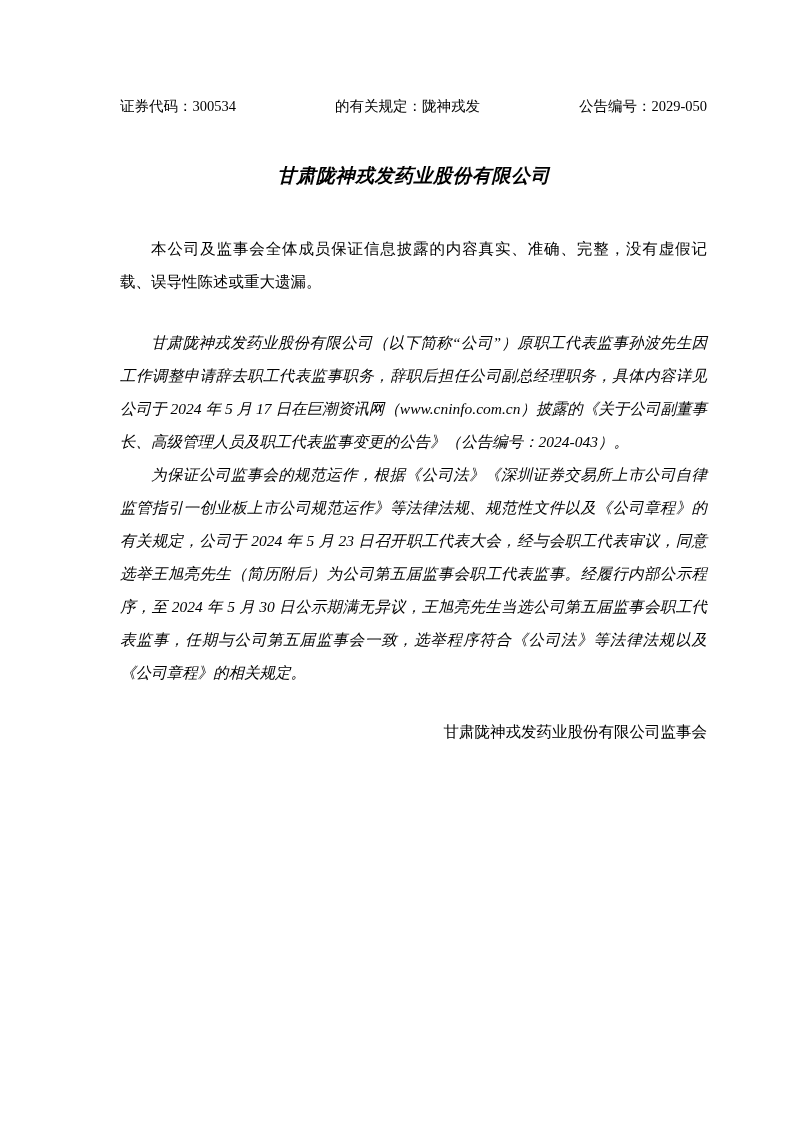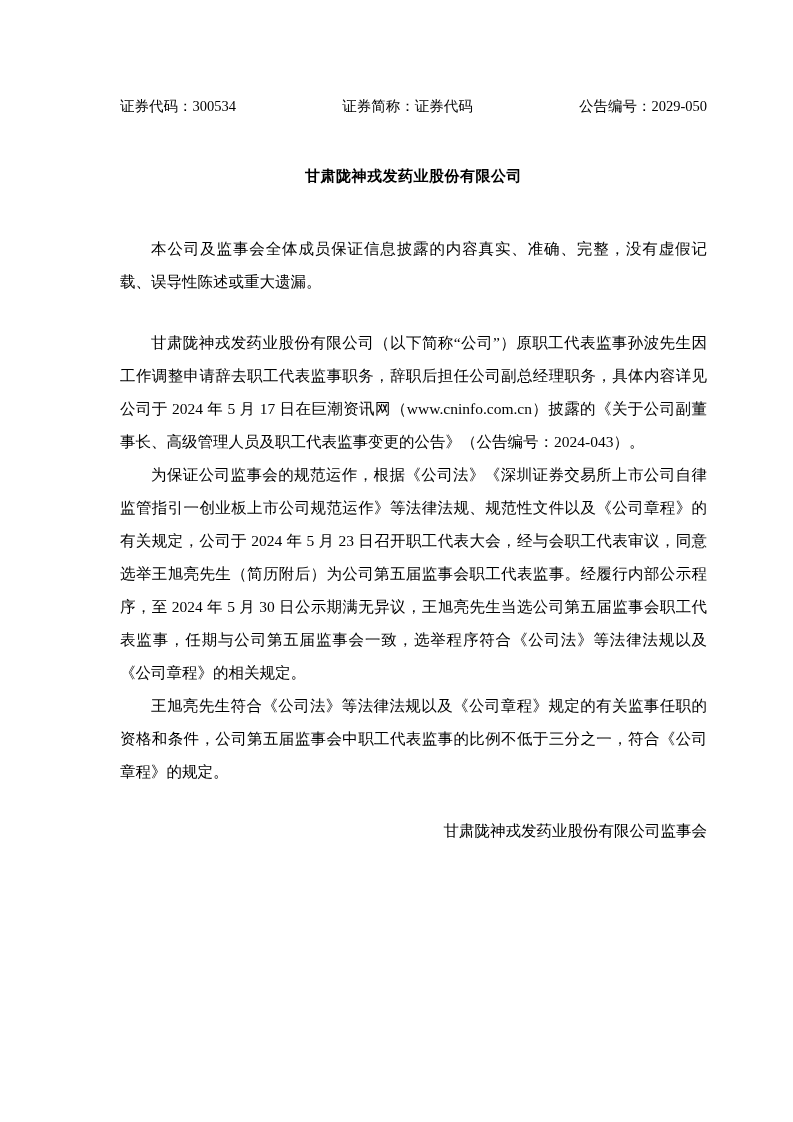--- a/index.html
+++ b/index.html
@@ -25,35 +25,37 @@
     align-items: baseline;
     font-size: 14.5px;
     line-height: 20px;
     margin-bottom: 38px;
   }
   .title-block {
     text-align: center;
     margin-bottom: 34px;
   }
   .title-line {
-    font-size: 15px;
+    font-size: 19px;
     font-weight: bold;
     line-height: 44px;
     letter-spacing: 0.5px;
+    font-style: italic;
   }
   .statement {
     font-weight: normal;
     font-size: 15.5px;
     line-height: 33px;
     text-indent: 2em;
     text-align: justify;
     margin: 0 0 28px 0;
   }
   .body-block {
     margin-top: 16px;
+    font-style: italic;
   }
   .body-para {
     font-size: 15.5px;
     line-height: 33px;
     text-indent: 2em;
     text-align: justify;
     margin: 0;
   }
   .signature-block {
     margin-top: 26px;
@@ -66,33 +68,32 @@
     line-height: 33px;
   }
 </style>
 </head>
 <body>
 
 <div class="page">
 
   <div class="header-row">
     <span>证券代码：300534</span>
-    <span>证券简称：证券代码</span>
+    <span>的有关规定：陇神戎发</span>
     <span>公告编号：2029-050</span>
   </div>
 
   <div class="title-block">
     <div class="title-line">甘肃陇神戎发药业股份有限公司</div>
   </div>
 
   <p class="statement">本公司及监事会全体成员保证信息披露的内容真实、准确、完整，没有虚假记载、误导性陈述或重大遗漏。</p>
 
   <div class="body-block">
     <p class="body-para">甘肃陇神戎发药业股份有限公司（以下简称“公司”）原职工代表监事孙波先生因工作调整申请辞去职工代表监事职务，辞职后担任公司副总经理职务，具体内容详见公司于 2024 年 5 月 17 日在巨潮资讯网（www.cninfo.com.cn）披露的《关于公司副董事长、高级管理人员及职工代表监事变更的公告》（公告编号：2024-043）。</p>
     <p class="body-para">为保证公司监事会的规范运作，根据《公司法》《深圳证券交易所上市公司自律监管指引一创业板上市公司规范运作》等法律法规、规范性文件以及《公司章程》的有关规定，公司于 2024 年 5 月 23 日召开职工代表大会，经与会职工代表审议，同意选举王旭亮先生（简历附后）为公司第五届监事会职工代表监事。经履行内部公示程序，至 2024 年 5 月 30 日公示期满无异议，王旭亮先生当选公司第五届监事会职工代表监事，任期与公司第五届监事会一致，选举程序符合《公司法》等法律法规以及《公司章程》的相关规定。</p>
-    <p class="body-para">王旭亮先生符合《公司法》等法律法规以及《公司章程》规定的有关监事任职的资格和条件，公司第五届监事会中职工代表监事的比例不低于三分之一，符合《公司章程》的规定。</p>
   </div>
 
   <div class="signature-block">
     <div class="signature-line">甘肃陇神戎发药业股份有限公司监事会</div>
   </div>
 
 </div>
 
 </body></html>

